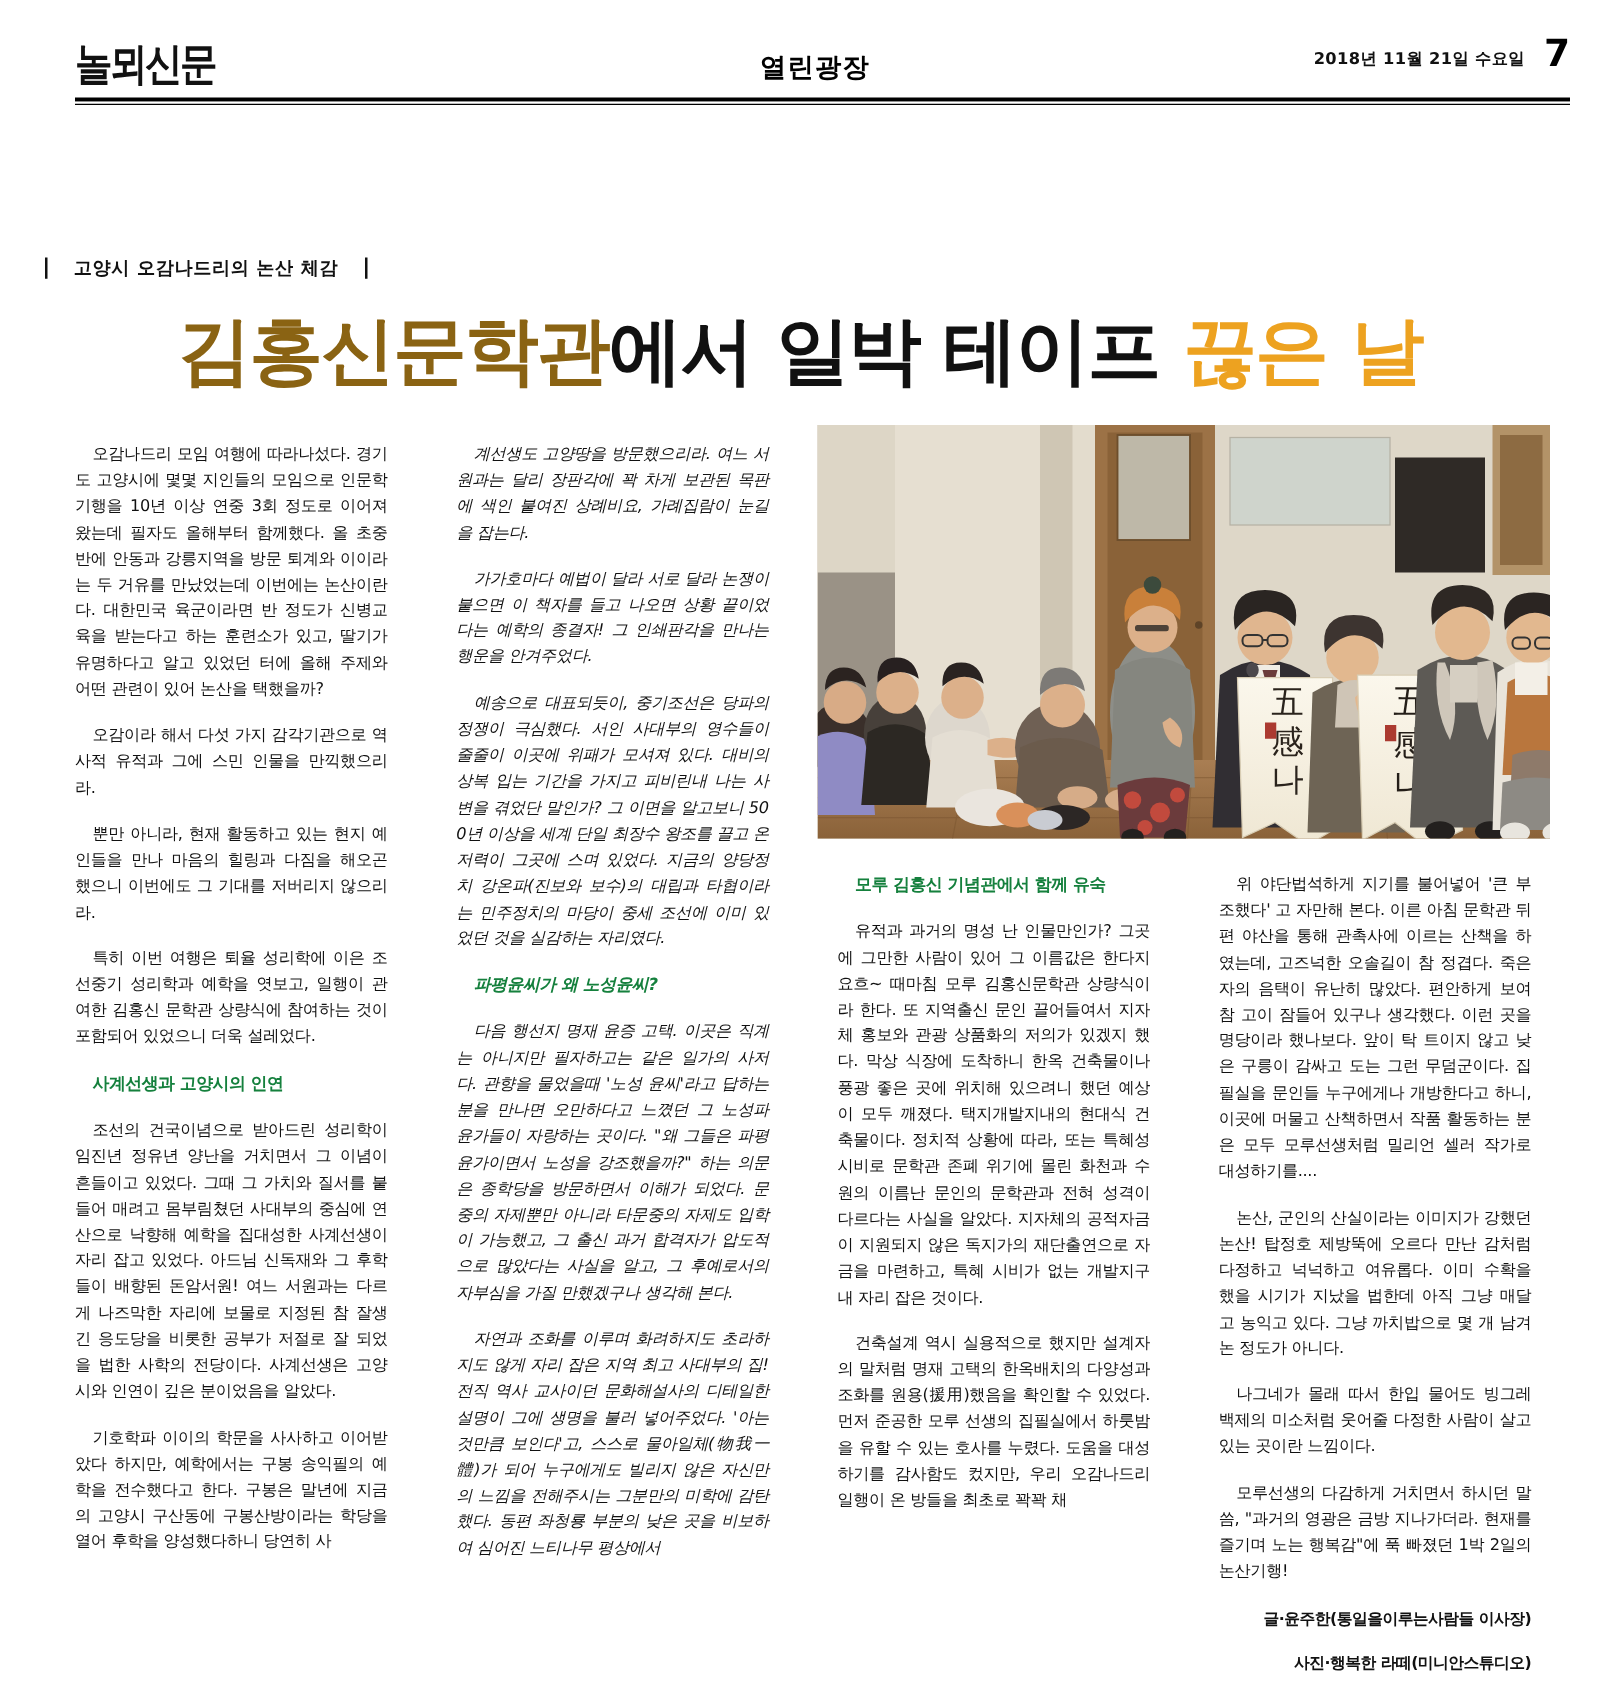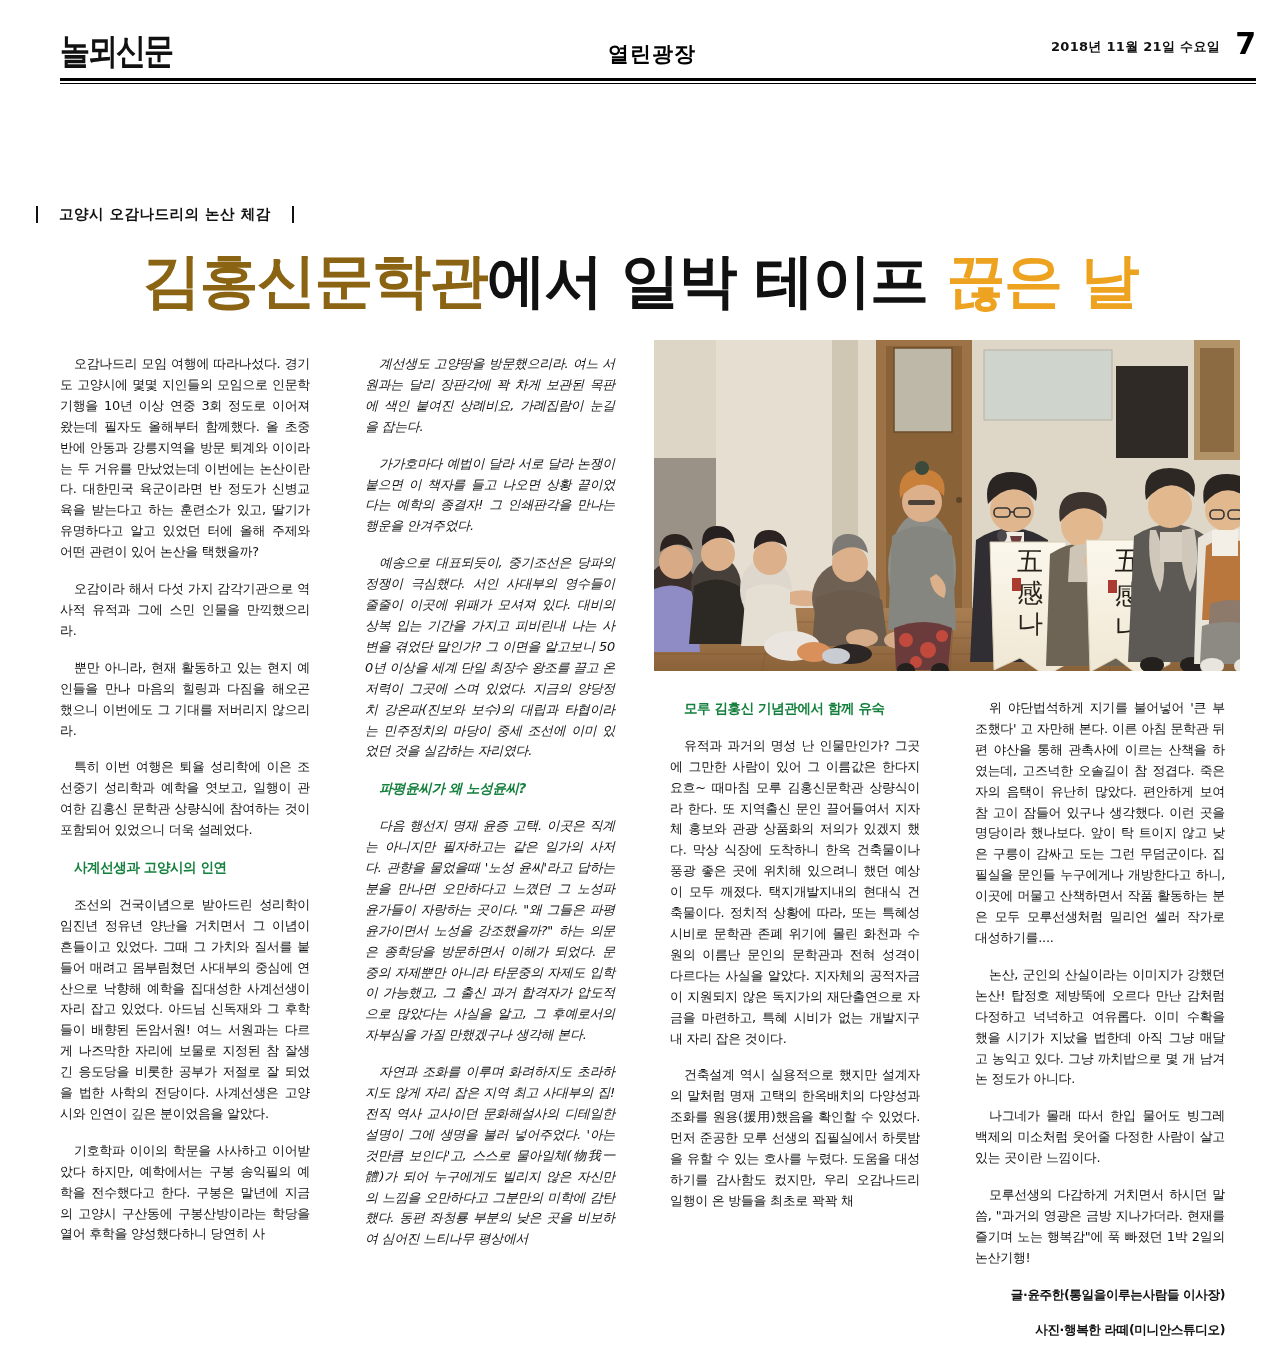--- a/index.html
+++ b/index.html
@@ -358,21 +358,21 @@
   <p>조선의 건국이념으로 받아드린 성리학이 임진년 정유년 양난을 거치면서 그 이념이 흔들이고 있었다. 그때 그 가치와 질서를 붙들어 매려고 몸부림쳤던 사대부의 중심에 연산으로 낙향해 예학을 집대성한 사계선생이 자리 잡고 있었다. 아드님 신독재와 그 후학들이 배향된 돈암서원! 여느 서원과는 다르게 나즈막한 자리에 보물로 지정된 참 잘생긴 응도당을 비롯한 공부가 저절로 잘 되었을 법한 사학의 전당이다. 사계선생은 고양시와 인연이 깊은 분이었음을 알았다.</p>
   <p>기호학파 이이의 학문을 사사하고 이어받았다 하지만, 예학에서는 구봉 송익필의 예학을 전수했다고 한다. 구봉은 말년에 지금의 고양시 구산동에 구봉산방이라는 학당을 열어 후학을 양성했다하니 당연히 사</p>
 </div>
 
 <div class="col" id="col2">
   <p>계선생도 고양땅을 방문했으리라. 여느 서원과는 달리 장판각에 꽉 차게 보관된 목판에 색인 붙여진 상례비요, 가례집람이 눈길을 잡는다.</p>
   <p>가가호마다 예법이 달라 서로 달라 논쟁이 붙으면 이 책자를 들고 나오면 상황 끝이었다는 예학의 종결자! 그 인쇄판각을 만나는 행운을 안겨주었다.</p>
   <p>예송으로 대표되듯이, 중기조선은 당파의 정쟁이 극심했다. 서인 사대부의 영수들이 줄줄이 이곳에 위패가 모셔져 있다. 대비의 상복 입는 기간을 가지고 피비린내 나는 사변을 겪었단 말인가? 그 이면을 알고보니 500년 이상을 세계 단일 최장수 왕조를 끌고 온 저력이 그곳에 스며 있었다. 지금의 양당정치 강온파(진보와 보수)의 대립과 타협이라는 민주정치의 마당이 중세 조선에 이미 있었던 것을 실감하는 자리였다.</p>
   <p class="subhead">파평윤씨가 왜 노성윤씨?</p>
   <p>다음 행선지 명재 윤증 고택. 이곳은 직계는 아니지만 필자하고는 같은 일가의 사저다. 관향을 물었을때 '노성 윤씨'라고 답하는 분을 만나면 오만하다고 느꼈던 그 노성파 윤가들이 자랑하는 곳이다. "왜 그들은 파평 윤가이면서 노성을 강조했을까?" 하는 의문은 종학당을 방문하면서 이해가 되었다. 문중의 자제뿐만 아니라 타문중의 자제도 입학이 가능했고, 그 출신 과거 합격자가 압도적으로 많았다는 사실을 알고, 그 후예로서의 자부심을 가질 만했겠구나 생각해 본다.</p>
-  <p>자연과 조화를 이루며 화려하지도 초라하지도 않게 자리 잡은 지역 최고 사대부의 집! 전직 역사 교사이던 문화해설사의 디테일한 설명이 그에 생명을 불러 넣어주었다. '아는 것만큼 보인다'고, 스스로 물아일체(物我一體)가 되어 누구에게도 빌리지 않은 자신만의 느낌을 오만하다고 그분만의 미학에 감탄했다. 동편 좌청룡 부분의 낮은 곳을 비보하여 심어진 느티나무 평상에서</p>
+  <p>자연과 조화를 이루며 화려하지도 초라하지도 않게 자리 잡은 지역 최고 사대부의 집! 전직 역사 교사이던 문화해설사의 디테일한 설명이 그에 생명을 불러 넣어주었다. '아는 것만큼 보인다'고, 스스로 물아일체(物我一體)가 되어 누구에게도 빌리지 않은 자신만의 느낌을 전해주시는 그분만의 미학에 감탄했다. 동편 좌청룡 부분의 낮은 곳을 비보하여 심어진 느티나무 평상에서</p>
 </div>
 
 <div class="col" id="col3">
   <p class="subhead">모루 김홍신 기념관에서 함께 유숙</p>
   <p>유적과 과거의 명성 난 인물만인가? 그곳에 그만한 사람이 있어 그 이름값은 한다지요흐~ 때마침 모루 김홍신문학관 상량식이라 한다. 또 지역출신 문인 끌어들여서 지자체 홍보와 관광 상품화의 저의가 있겠지 했다. 막상 식장에 도착하니 한옥 건축물이나 풍광 좋은 곳에 위치해 있으려니 했던 예상이 모두 깨졌다. 택지개발지내의 현대식 건축물이다. 정치적 상황에 따라, 또는 특혜성 시비로 문학관 존폐 위기에 몰린 화천과 수원의 이름난 문인의 문학관과 전혀 성격이 다르다는 사실을 알았다. 지자체의 공적자금이 지원되지 않은 독지가의 재단출연으로 자금을 마련하고, 특혜 시비가 없는 개발지구내 자리 잡은 것이다.</p>
   <p>건축설계 역시 실용적으로 했지만 설계자의 말처럼 명재 고택의 한옥배치의 다양성과 조화를 원용(援用)했음을 확인할 수 있었다. 먼저 준공한 모루 선생의 집필실에서 하룻밤을 유할 수 있는 호사를 누렸다. 도움을 대성하기를 감사함도 컸지만, 우리 오감나드리 일행이 온 방들을 최초로 꽉꽉 채</p>
 </div>
 
 <div class="col" id="col4">
   <p>위 야단법석하게 지기를 불어넣어 '큰 부조했다' 고 자만해 본다. 이른 아침 문학관 뒤편 야산을 통해 관촉사에 이르는 산책을 하였는데, 고즈넉한 오솔길이 참 정겹다. 죽은 자의 음택이 유난히 많았다. 편안하게 보여 참 고이 잠들어 있구나 생각했다. 이런 곳을 명당이라 했나보다. 앞이 탁 트이지 않고 낮은 구릉이 감싸고 도는 그런 무덤군이다. 집필실을 문인들 누구에게나 개방한다고 하니, 이곳에 머물고 산책하면서 작품 활동하는 분은 모두 모루선생처럼 밀리언 셀러 작가로 대성하기를....</p>

